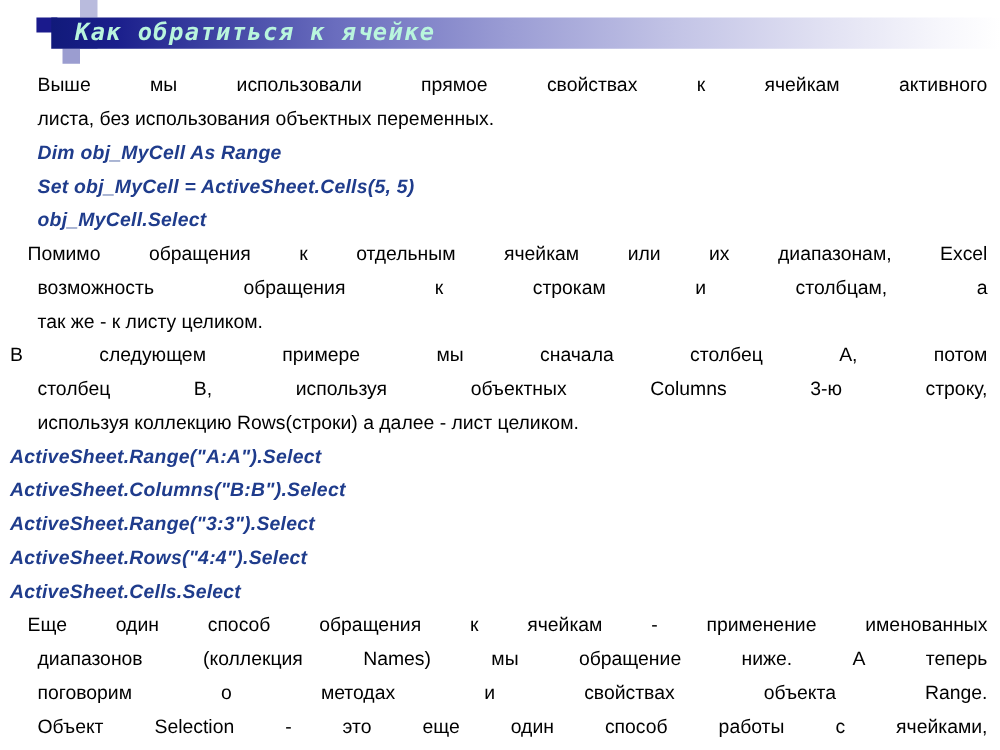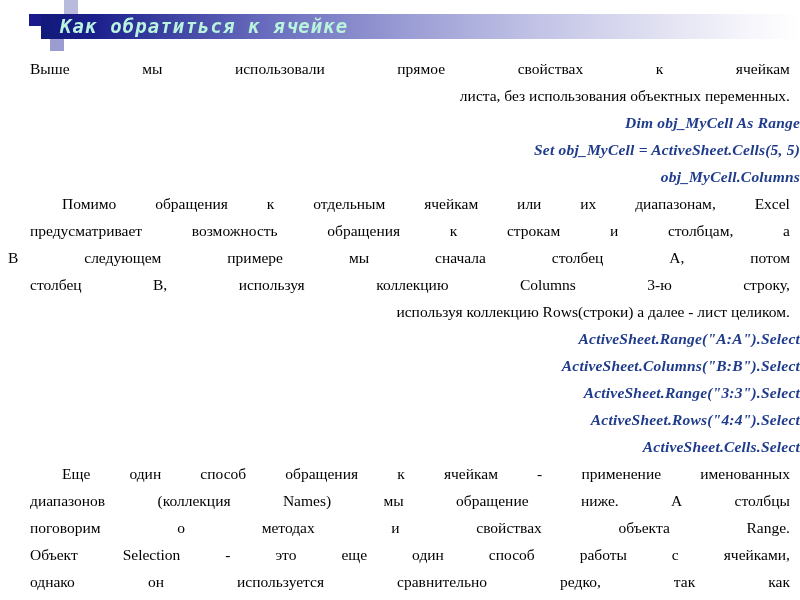--- a/index.html
+++ b/index.html
@@ -77,45 +77,44 @@
     top: 55px;
     width: 800px;
   }
 
   .line {
     height: 27px;
     line-height: 27px;
     white-space: nowrap;
     font-size: 15.5px;
     color: #000000;
-    font-family: Liberation Serif, serif;
-    text-align: right;
+    font-family: Liberation Sans, sans-serif;
   }
 
   
   .line.just {
     display: flex;
     justify-content: space-between;
     white-space: pre;
   }
   .line.just > span { white-space: pre; }
 
   .line.code {
     color: #1f3c8c;
     font-weight: bold;
     font-style: italic;
     font-size: 15.5px;
     letter-spacing: .2px;
   }
 
   
   .ind-0  { padding-left: 8px;  padding-right: 10px; }
-  .ind-1  { padding-left: 22px; padding-right: 10px; margin-left: 40px; }
+  .ind-1  { padding-left: 22px; padding-right: 10px; }
   .ind-2  { padding-left: 30px; padding-right: 10px; }
-  .ind-code { padding-left: 14px; }
+  .ind-code { padding-left: 30px; }
   .ind-code2 { padding-left: 8px; }
 </style>
 </head>
 <body>
 
 <div class="slide">
 
   <div class="title-zone">
     <div id="deco-host">
         <span class="deco" style="left: 29px; top: 14px; width: 17px; height: 12px; background: rgb(26, 26, 140);"></span>
@@ -124,35 +123,36 @@
         <span class="deco" style="left: 50px; top: 26px; width: 14px; height: 13px; background: rgb(197, 198, 228);"></span>
         <span class="deco" style="left: 64px; top: 26px; width: 14px; height: 13px; background: rgb(155, 157, 208);"></span>
         <span class="deco" style="left: 50px; top: 39px; width: 14px; height: 12px; background: rgb(155, 157, 208);"></span>
         <span class="deco" style="left: 0px; top: 0px; width: 29px; height: 48px; background: rgb(255, 255, 255);"></span>
       </div>
     <div class="title-bar"></div>
     <div class="title-text">Как обратиться к ячейке</div>
   </div>
 
   <div class="content" id="content-host">
-      <div class="line ind-2 just"><span>Выше</span><span>мы</span><span>использовали</span><span>прямое</span><span>свойствах</span><span>к</span><span>ячейкам</span></div>
+      <div class="line ind-2 just"><span>Выше</span><span>мы</span><span>использовали</span><span>прямое</span><span>свойствах</span><span>к</span><span>ячейкам</span><span>активного</span></div>
       <div class="line ind-2">листа, без использования объектных переменных.</div>
       <div class="line ind-code code">Dim obj_MyCell As Range</div>
       <div class="line ind-code code">Set obj_MyCell = ActiveSheet.Cells(5, 5)</div>
-      <div class="line ind-code code">obj_MyCell.Columns</div>
+      <div class="line ind-code code">obj_MyCell.Select</div>
       <div class="line ind-1 just"><span>Помимо</span><span>обращения</span><span>к</span><span>отдельным</span><span>ячейкам</span><span>или</span><span>их</span><span>диапазонам,</span><span>Excel</span></div>
-      <div class="line ind-2 just"><span>предусматривает</span><span>возможность</span><span>обращения</span><span>к</span><span>строкам</span><span>и</span><span>столбцам,</span><span>а</span></div>
+      <div class="line ind-2 just"><span>возможность</span><span>обращения</span><span>к</span><span>строкам</span><span>и</span><span>столбцам,</span><span>а</span></div>
+      <div class="line ind-2">так же - к листу целиком.</div>
       <div class="line ind-0 just"><span>В</span><span>следующем</span><span>примере</span><span>мы</span><span>сначала</span><span>столбец</span><span>А,</span><span>потом</span></div>
-      <div class="line ind-2 just"><span>столбец</span><span>В,</span><span>используя</span><span>коллекцию</span><span>Columns</span><span>3-ю</span><span>строку,</span></div>
+      <div class="line ind-2 just"><span>столбец</span><span>В,</span><span>используя</span><span>объектных</span><span>Columns</span><span>3-ю</span><span>строку,</span></div>
       <div class="line ind-2">используя коллекцию Rows(строки) а далее - лист целиком.</div>
       <div class="line ind-code2 code">ActiveSheet.Range("A:A").Select</div>
       <div class="line ind-code2 code">ActiveSheet.Columns("B:B").Select</div>
       <div class="line ind-code2 code">ActiveSheet.Range("3:3").Select</div>
       <div class="line ind-code2 code">ActiveSheet.Rows("4:4").Select</div>
       <div class="line ind-code2 code">ActiveSheet.Cells.Select</div>
       <div class="line ind-1 just"><span>Еще</span><span>один</span><span>способ</span><span>обращения</span><span>к</span><span>ячейкам</span><span>-</span><span>применение</span><span>именованных</span></div>
-      <div class="line ind-2 just"><span>диапазонов</span><span>(коллекция</span><span>Names)</span><span>мы</span><span>обращение</span><span>ниже.</span><span>А</span><span>столбцы</span></div>
+      <div class="line ind-2 just"><span>диапазонов</span><span>(коллекция</span><span>Names)</span><span>мы</span><span>обращение</span><span>ниже.</span><span>А</span><span>теперь</span></div>
       <div class="line ind-2 just"><span>поговорим</span><span>о</span><span>методах</span><span>и</span><span>свойствах</span><span>объекта</span><span>Range.</span></div>
       <div class="line ind-2 just"><span>Объект</span><span>Selection</span><span>-</span><span>это</span><span>еще</span><span>один</span><span>способ</span><span>работы</span><span>с</span><span>ячейками,</span></div>
       <div class="line ind-2 just"><span>однако</span><span>он</span><span>используется</span><span>сравнительно</span><span>редко,</span><span>так</span><span>как</span></div>
     </div>
 
 </div>
 
 </body></html>

